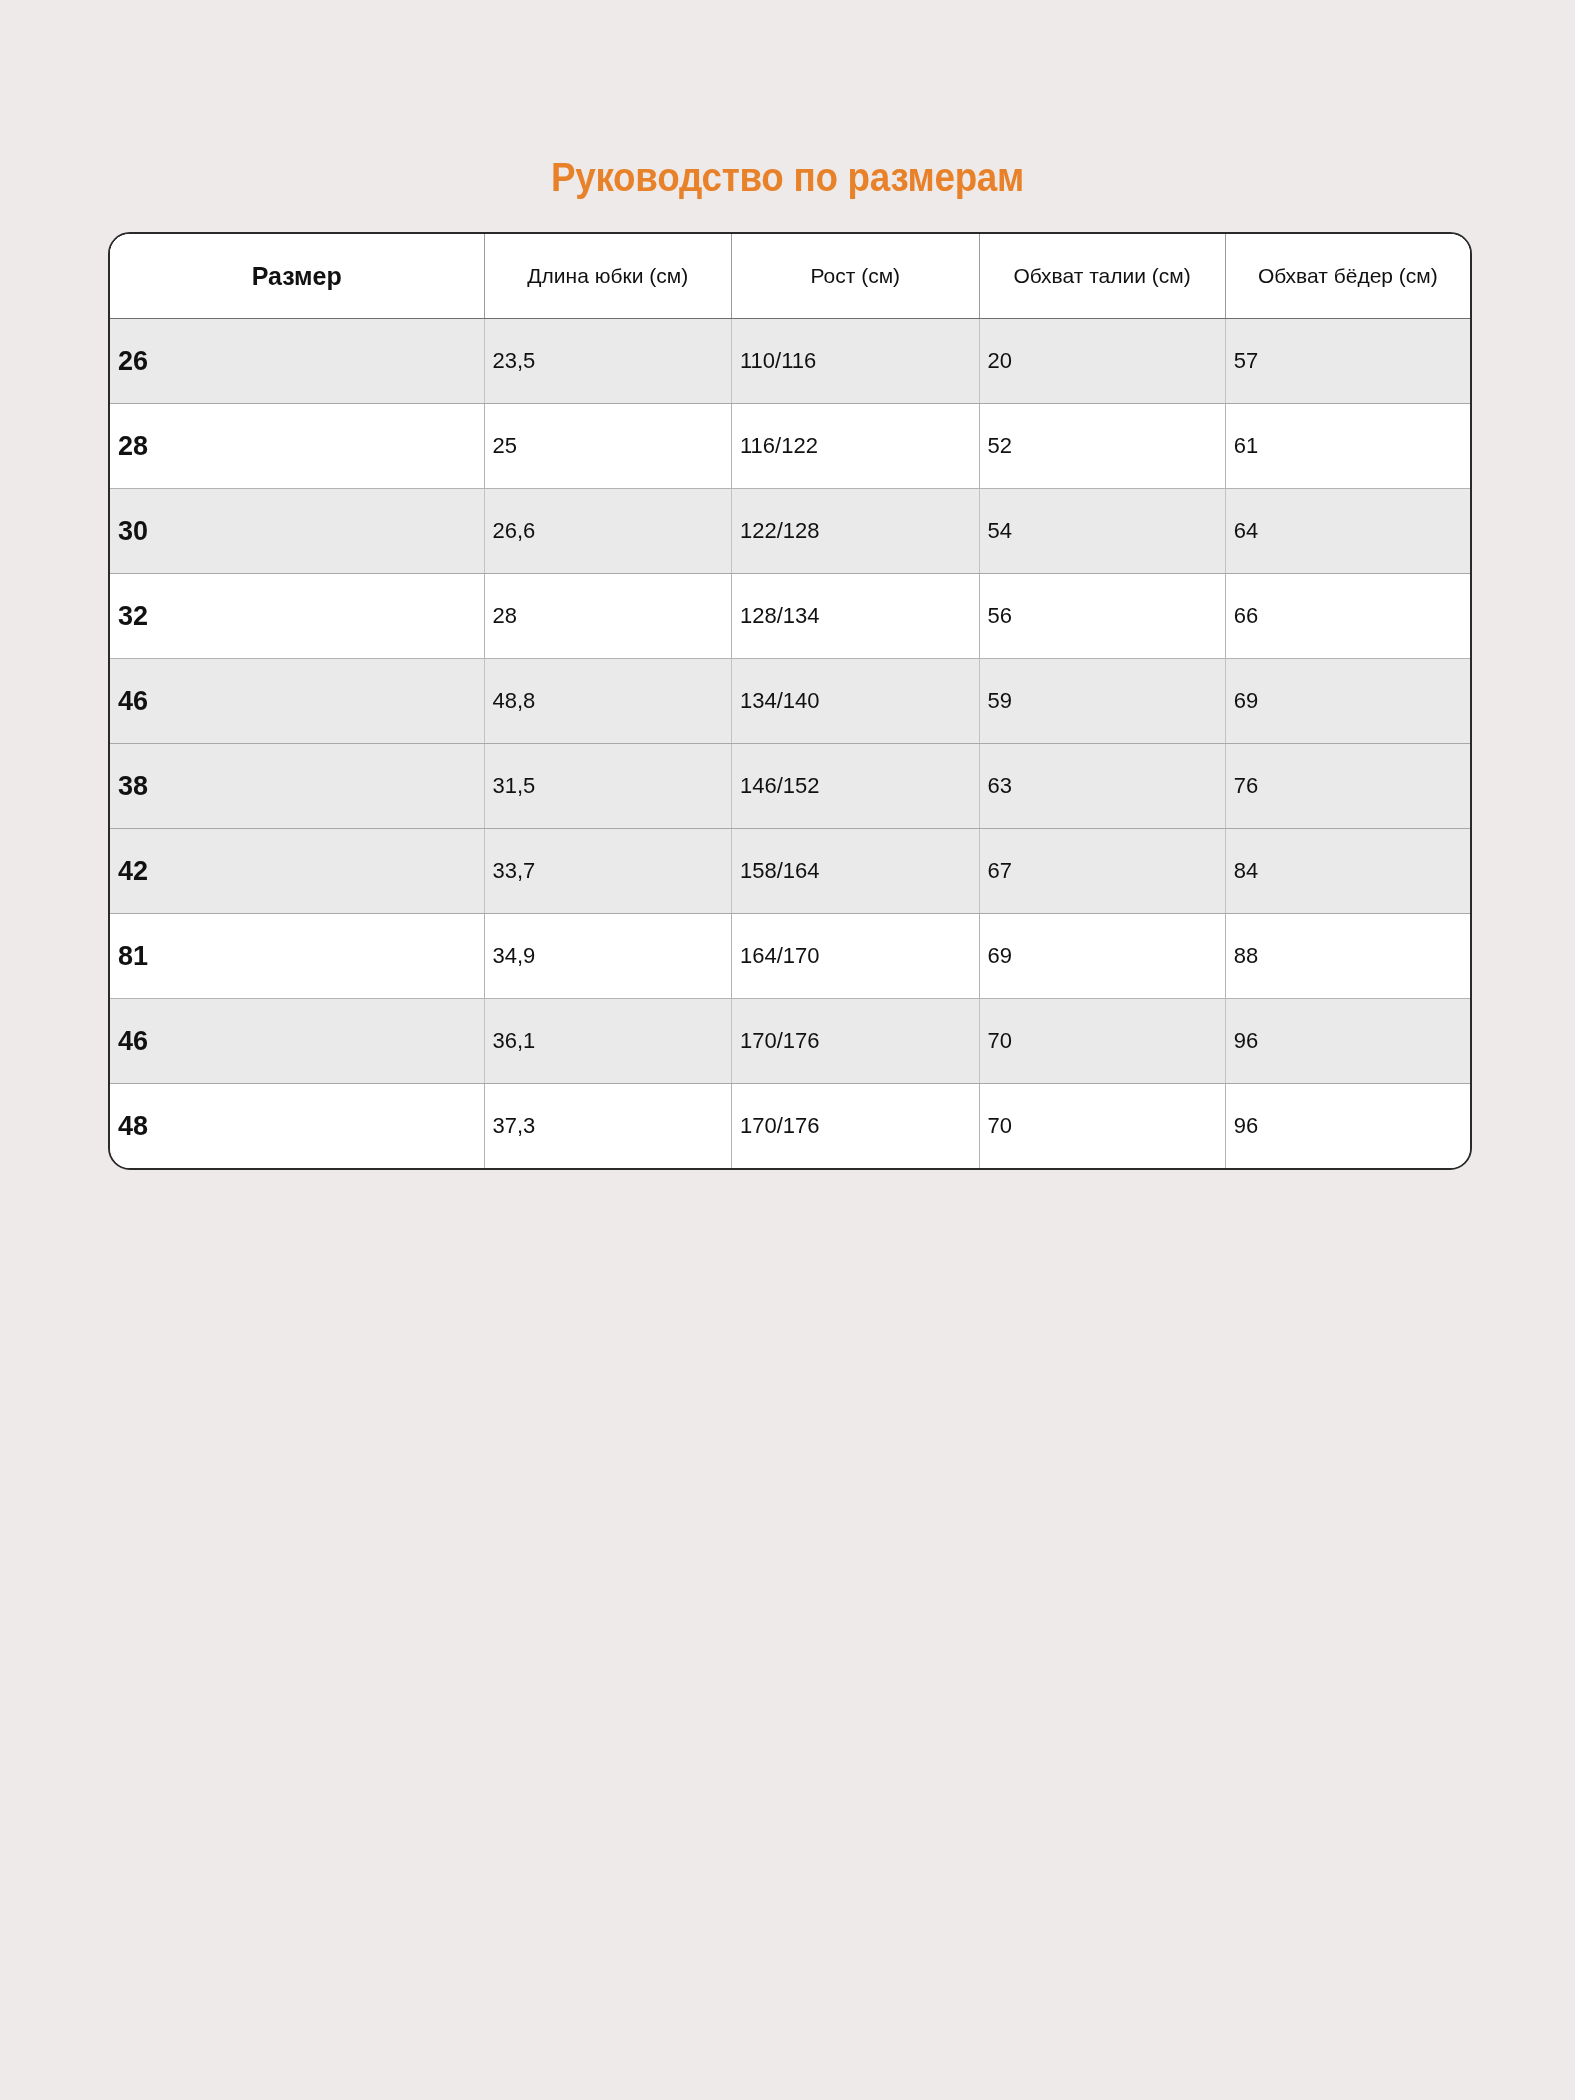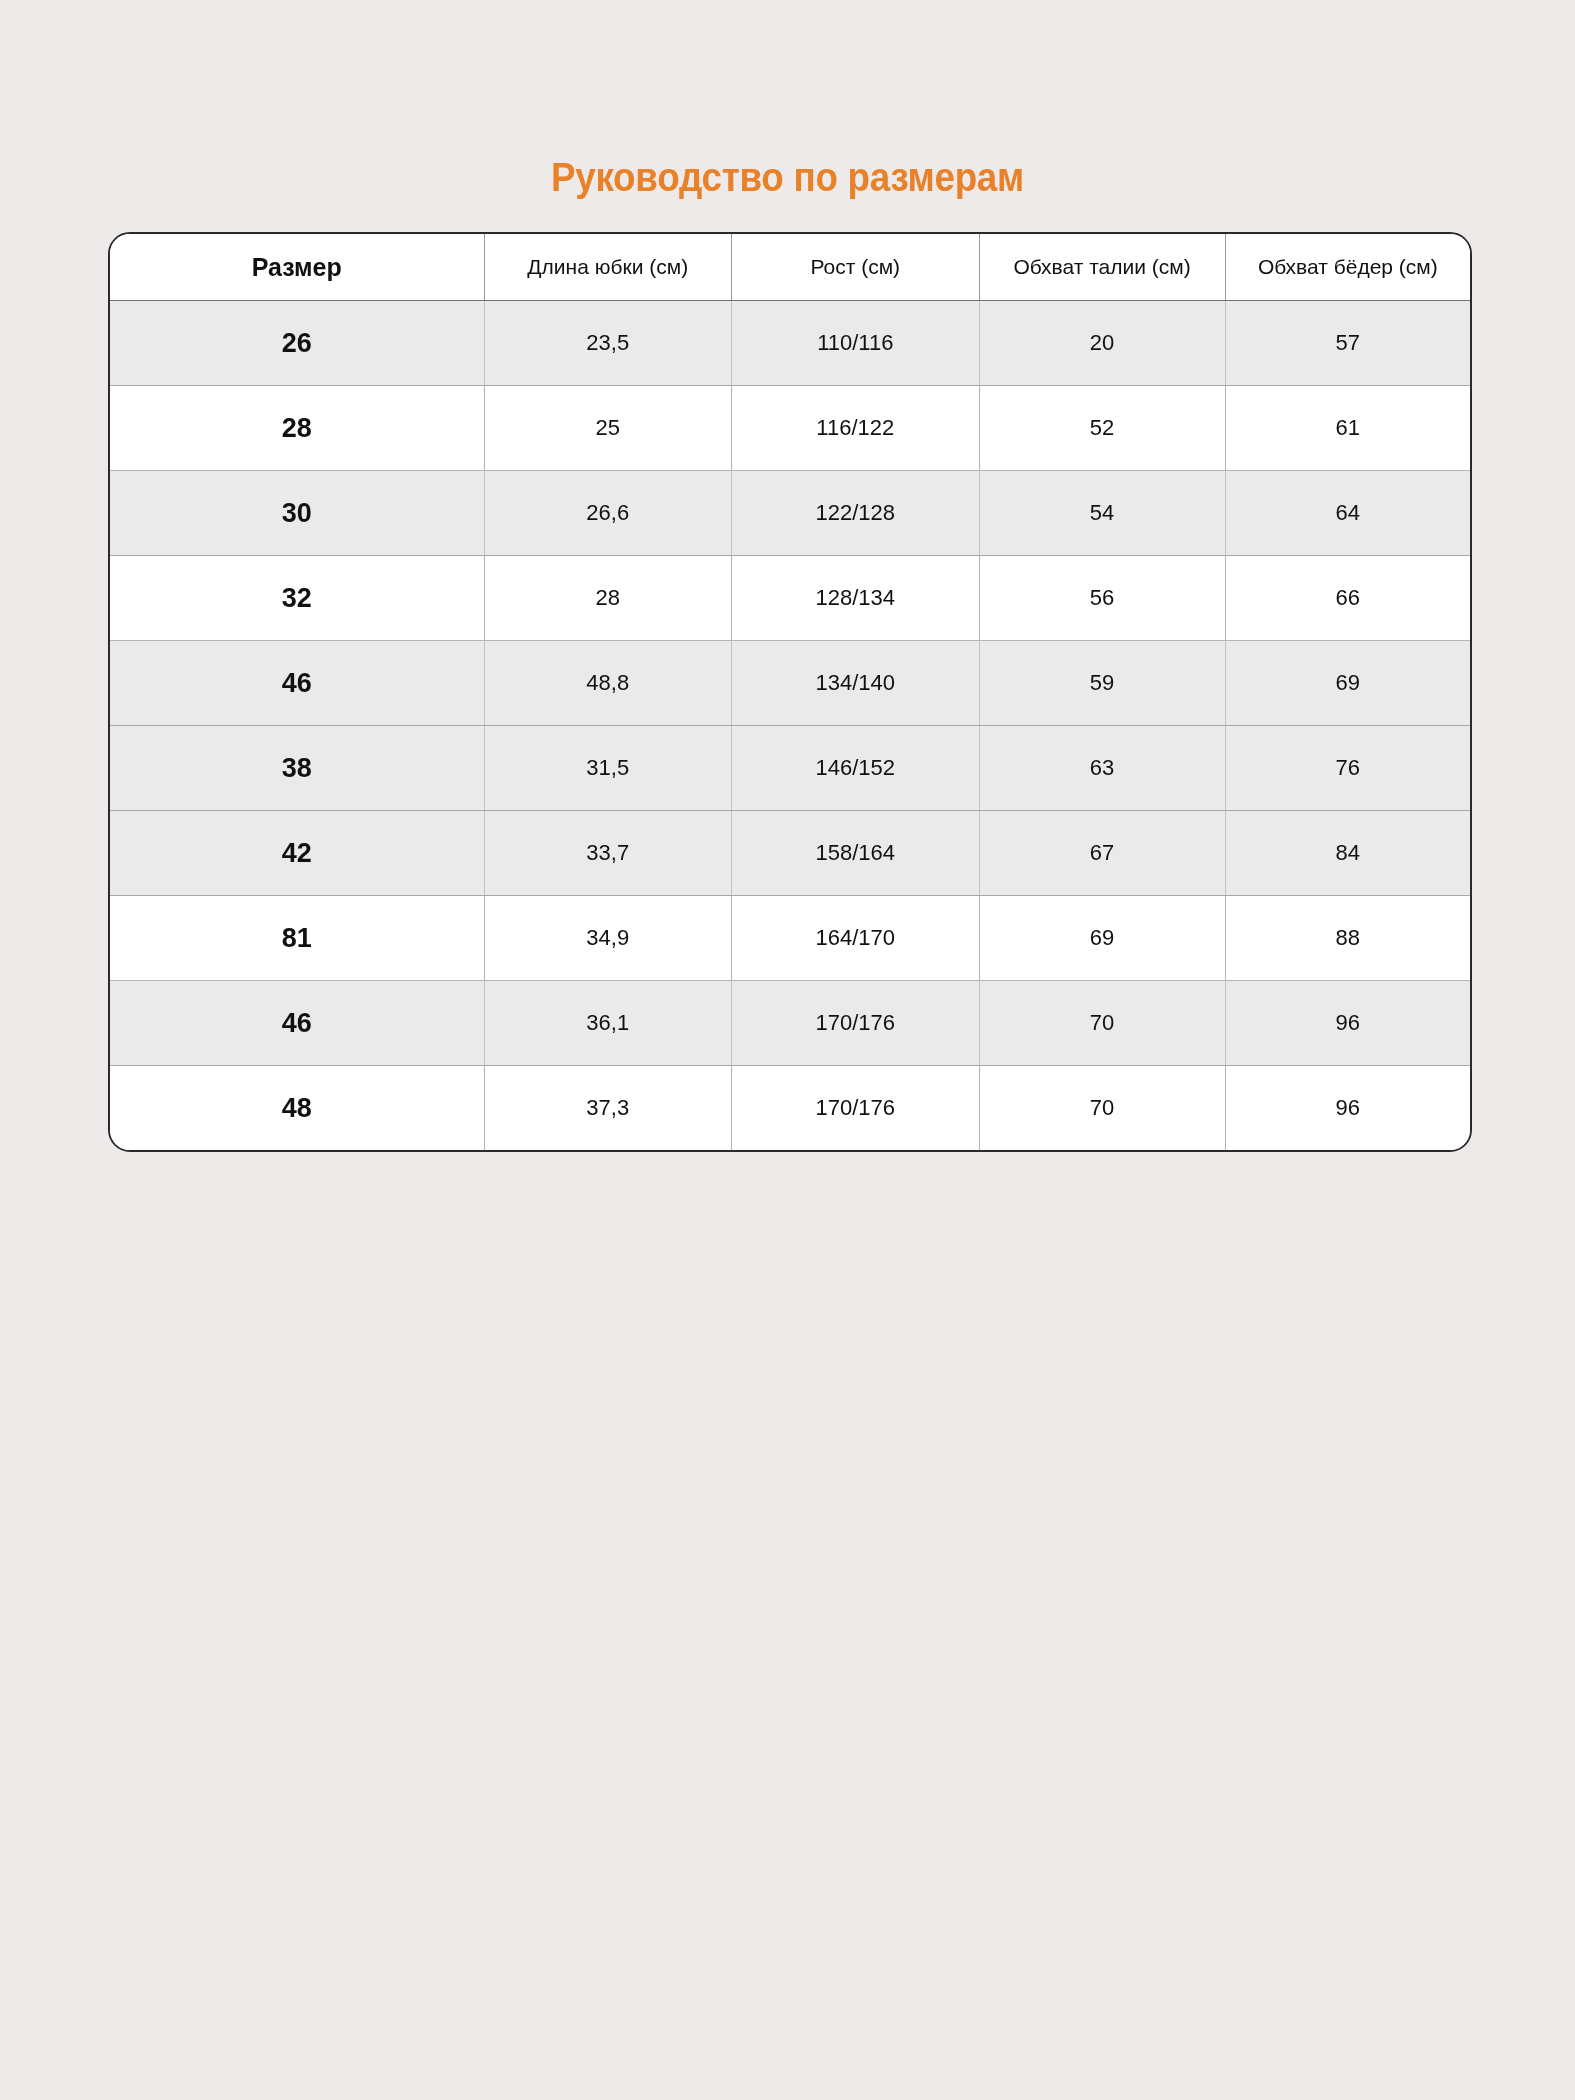--- a/index.html
+++ b/index.html
@@ -57,21 +57,21 @@
     background: #ffffff;
   }
 
   table.size-table col.c-size   { width: 27.5%; }
   table.size-table col.c-len    { width: 18.2%; }
   table.size-table col.c-height { width: 18.2%; }
   table.size-table col.c-waist  { width: 18.1%; }
   table.size-table col.c-hips   { width: 18.0%; }
 
   table.size-table thead th {
-    height: 66px;
+    height: 84px;
     background: #ffffff;
     border-right: 1px solid #9a9a9a;
     border-bottom: 1px solid #6f6f6f;
     color: #111111;
     font-size: 21px;
     font-weight: normal;
     text-align: center;
     vertical-align: middle;
     padding: 0 8px;
     white-space: nowrap;
@@ -84,21 +84,21 @@
     border-right: none;
   }
 
   table.size-table tbody td {
     height: 84px;
     border-right: 1px solid #b4b4b4;
     border-bottom: 1px solid #b4b4b4;
     color: #111111;
     font-size: 22px;
     font-weight: normal;
-    text-align: center;
+    text-align: left;
     vertical-align: middle;
     padding: 0 8px;
     white-space: nowrap;
   }
   table.size-table tbody td:last-child {
     border-right: none;
   }
   table.size-table tbody tr:last-child td {
     border-bottom: none;
   }

